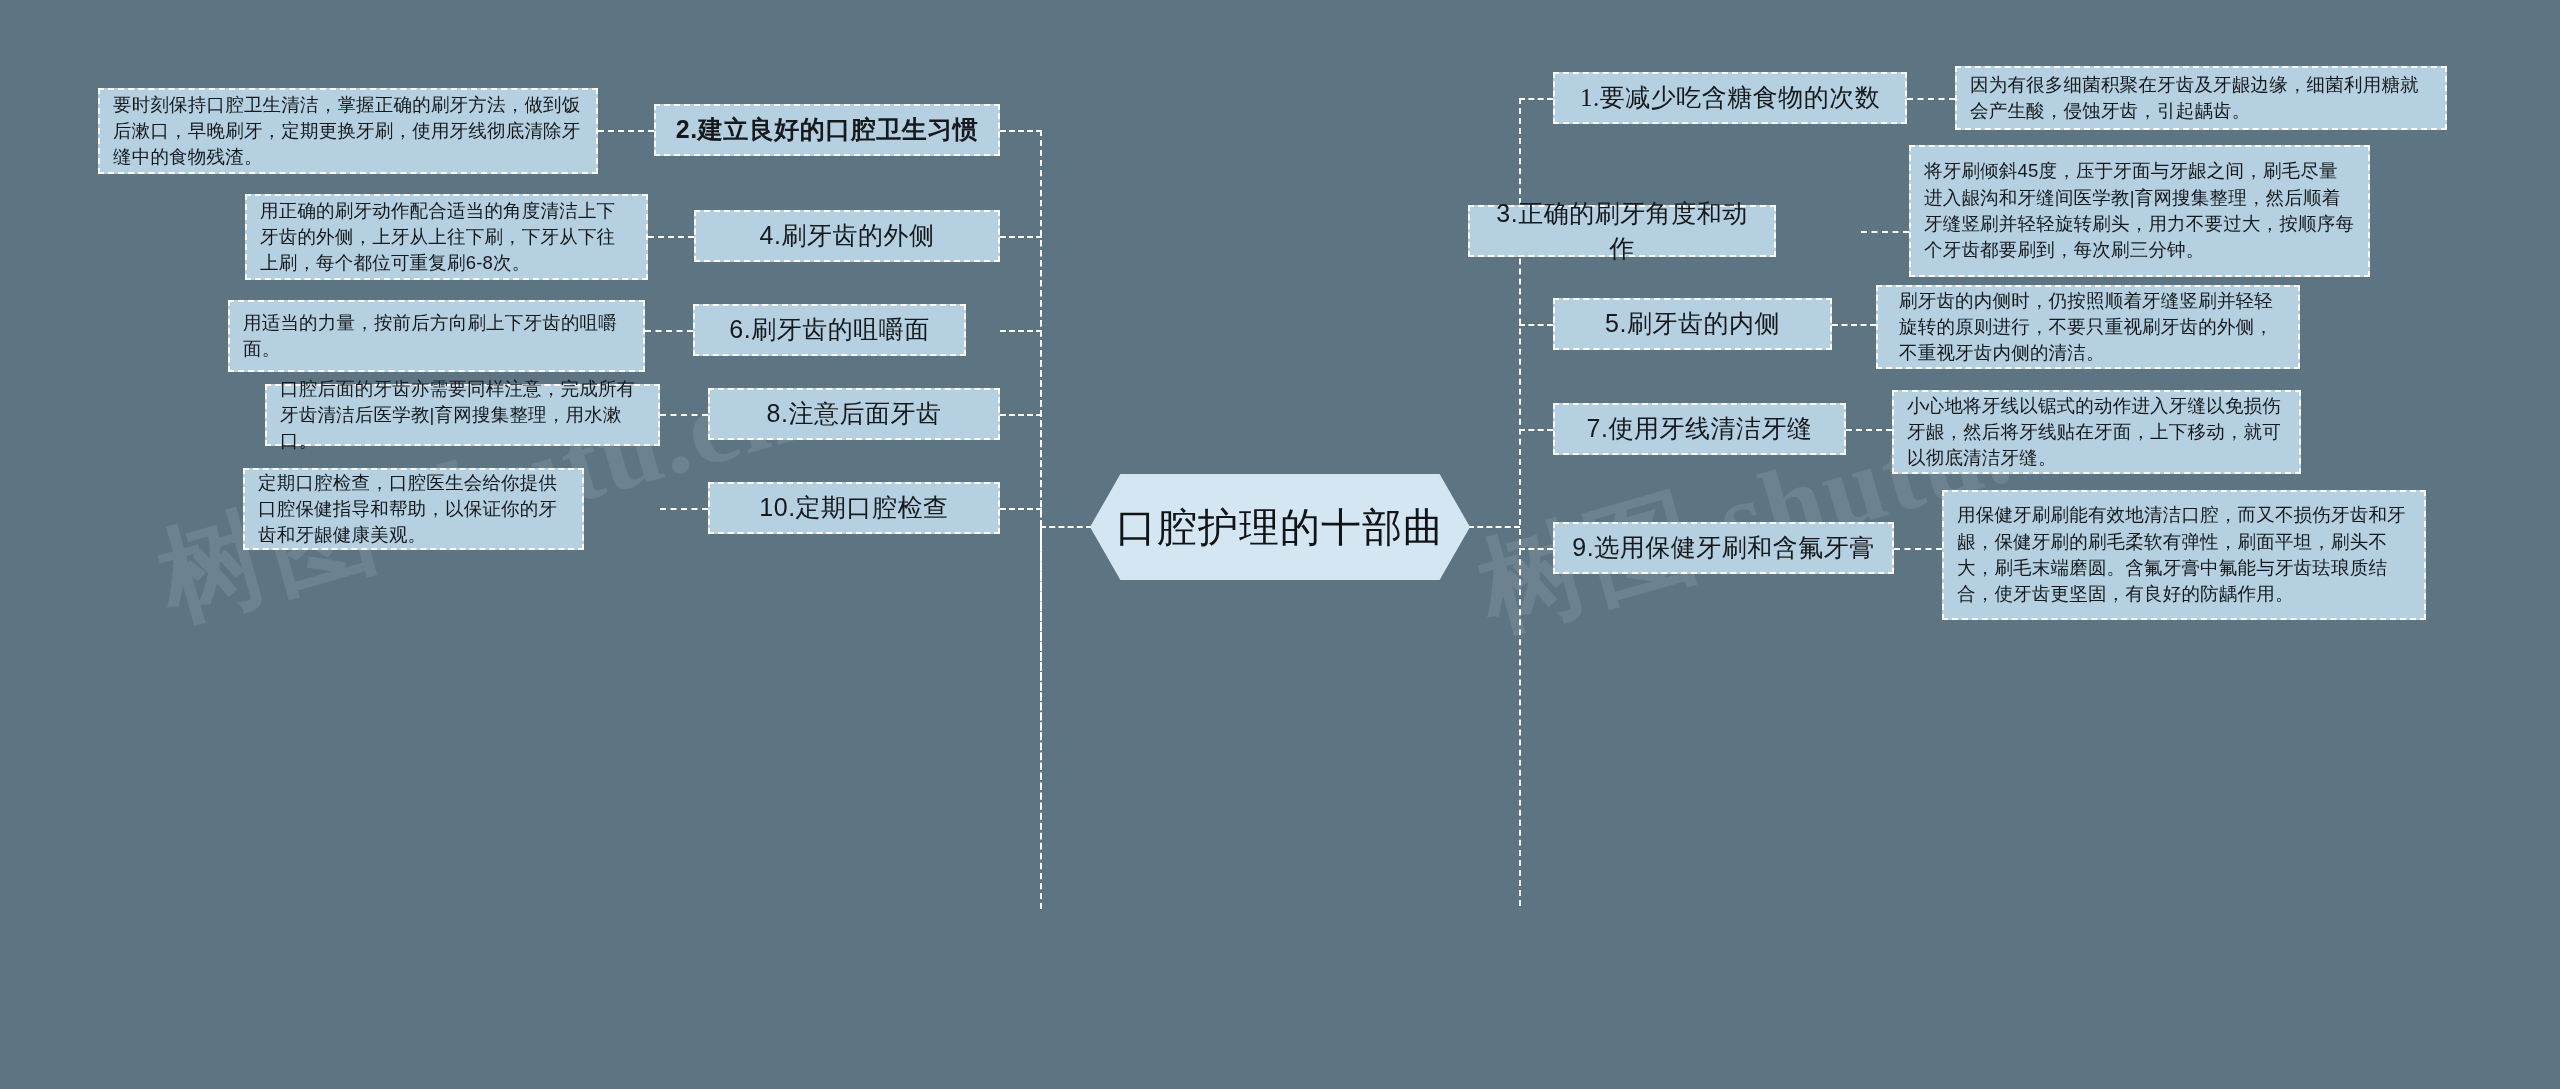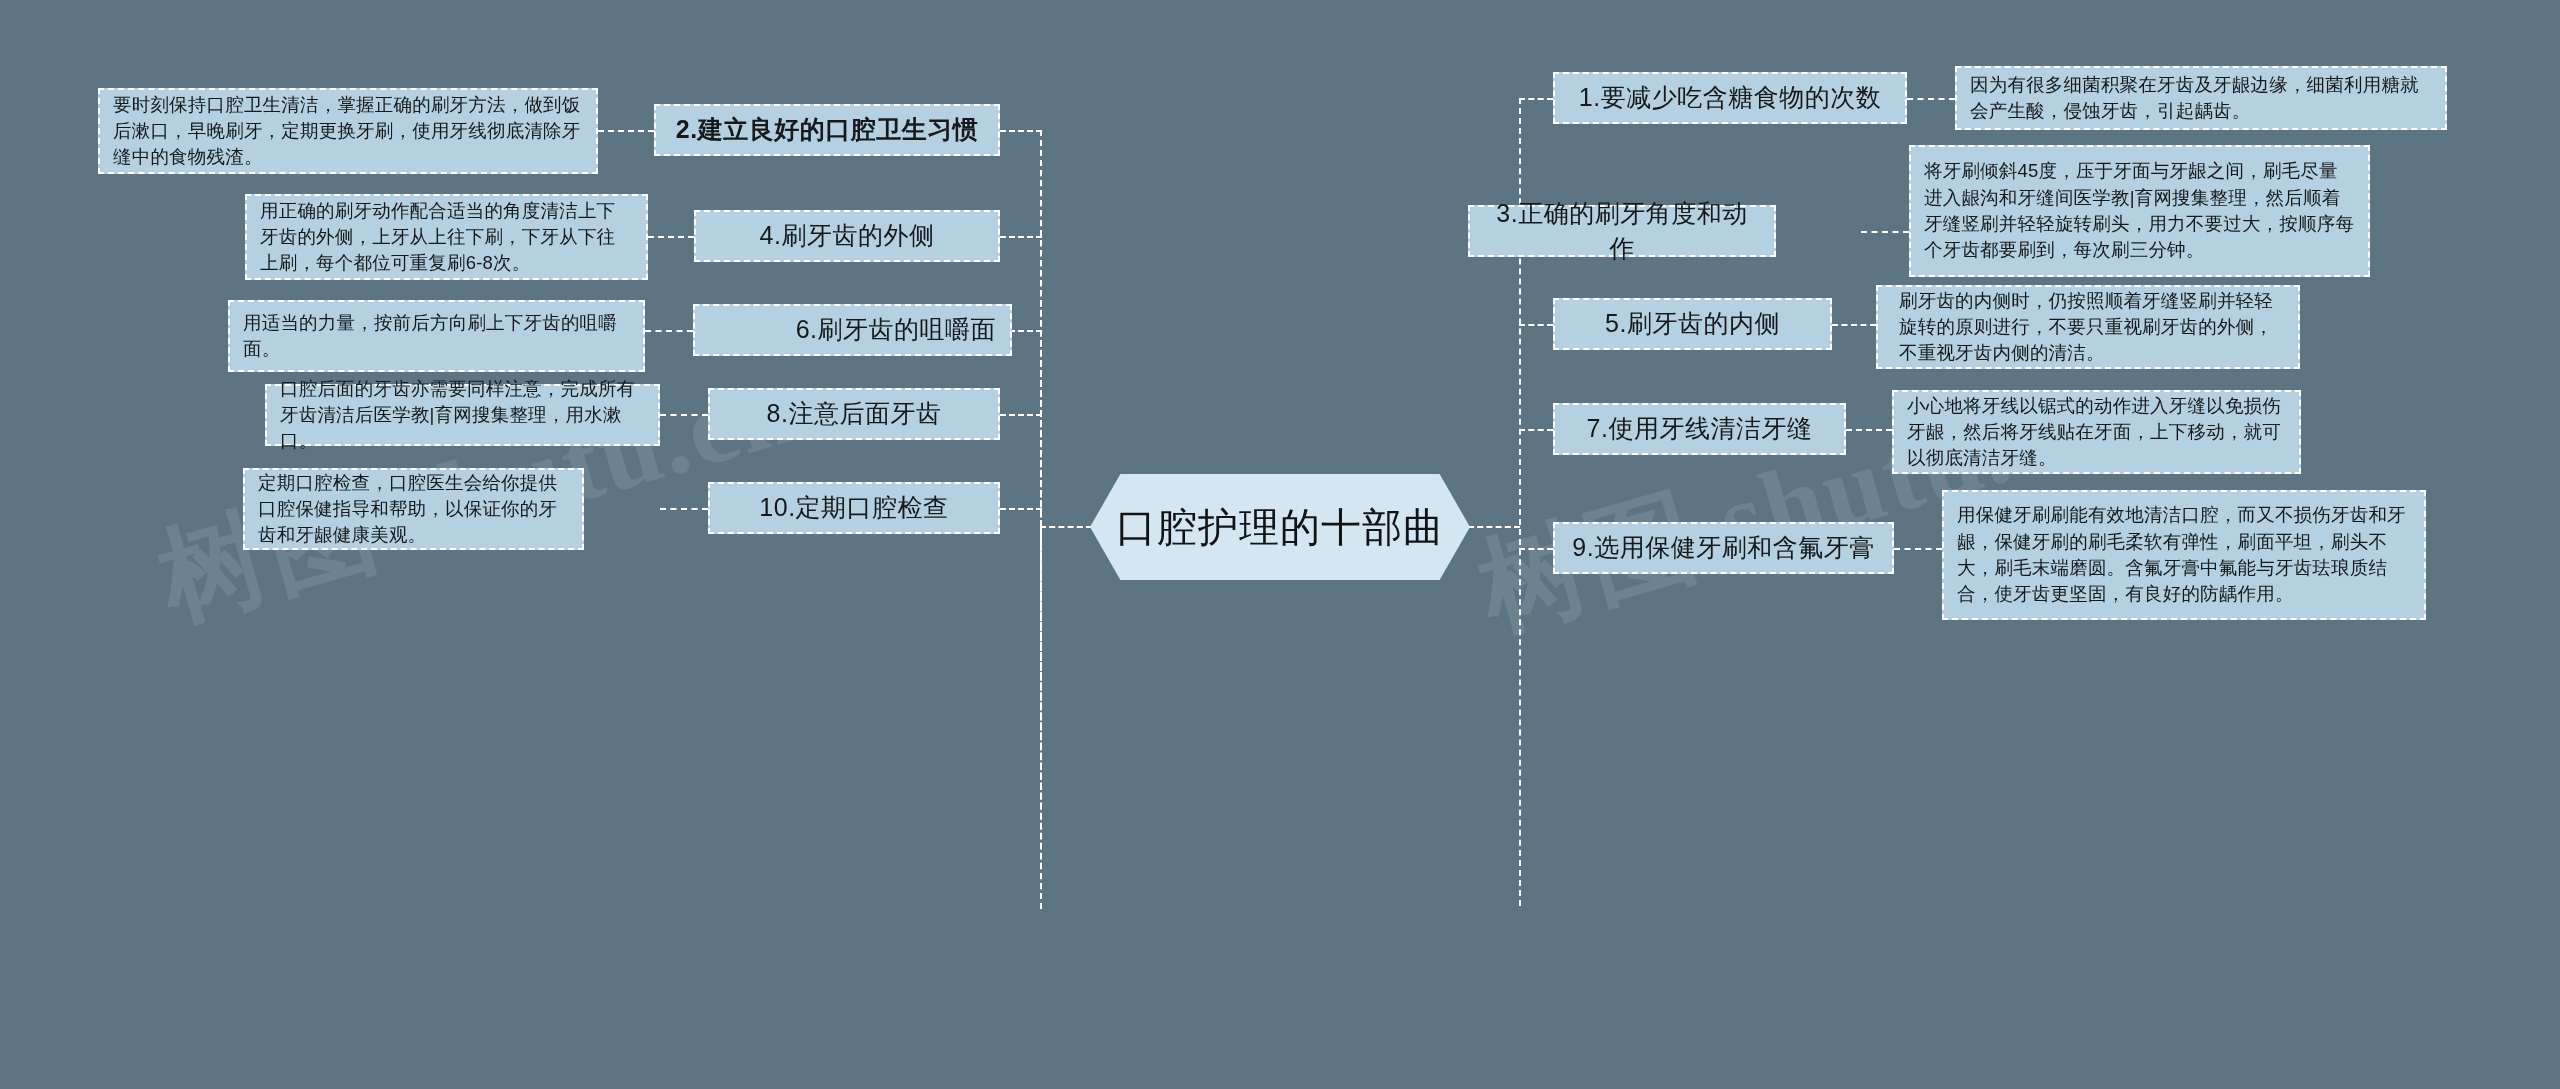--- a/index.html
+++ b/index.html
@@ -147,42 +147,42 @@
     <span>要时刻保持口腔卫生清洁，掌握正确的刷牙方法，做到饭后漱口，早晚刷牙，定期更换牙刷，使用牙线彻底清除牙缝中的食物残渣。</span>
   </div>
 
   <div class="box topic" style="left:694px; top:210px; width:306px; height:52px;">
     <span>4.刷牙齿的外侧</span>
   </div>
   <div class="box detail" style="left:245px; top:194px; width:403px; height:86px;">
     <span>用正确的刷牙动作配合适当的角度清洁上下牙齿的外侧，上牙从上往下刷，下牙从下往上刷，每个都位可重复刷6‐8次。</span>
   </div>
 
-  <div class="box topic" style="left:693px; top:304px; width:319px; height:52px;justify-content:flex-end;">
+  <div class="box topic" style="left:693px; top:304px; width:273px; height:52px;">
     <span>6.刷牙齿的咀嚼面</span>
   </div>
   <div class="box detail" style="left:228px; top:300px; width:417px; height:72px;">
     <span>用适当的力量，按前后方向刷上下牙齿的咀嚼面。</span>
   </div>
 
   <div class="box topic" style="left:708px; top:388px; width:292px; height:52px;">
     <span>8.注意后面牙齿</span>
   </div>
   <div class="box detail" style="left:265px; top:384px; width:395px; height:62px;">
     <span>口腔后面的牙齿亦需要同样注意，完成所有牙齿清洁后医学教|育网搜集整理，用水漱口。</span>
   </div>
 
   <div class="box topic" style="left:708px; top:482px; width:292px; height:52px;">
     <span>10.定期口腔检查</span>
   </div>
   <div class="box detail" style="left:243px; top:468px; width:341px; height:82px;">
     <span>定期口腔检查，口腔医生会给你提供口腔保健指导和帮助，以保证你的牙齿和牙龈健康美观。</span>
   </div>
 
-  <div class="box topic" style="left:1553px; top:72px; width:354px; height:52px;">
+  <div class="box topic" style="left:1553px; top:72px; width:354px; height:52px;font-family:Liberation Serif, serif;">
     <span>1.要减少吃含糖食物的次数</span>
   </div>
   <div class="box detail" style="left:1955px; top:66px; width:492px; height:64px;">
     <span>因为有很多细菌积聚在牙齿及牙龈边缘，细菌利用糖就会产生酸，侵蚀牙齿，引起龋齿。</span>
   </div>
 
   <div class="box topic" style="left:1468px; top:205px; width:308px; height:52px;">
     <span>3.正确的刷牙角度和动作</span>
   </div>
   <div class="box detail" style="left:1909px; top:145px; width:461px; height:132px;">

